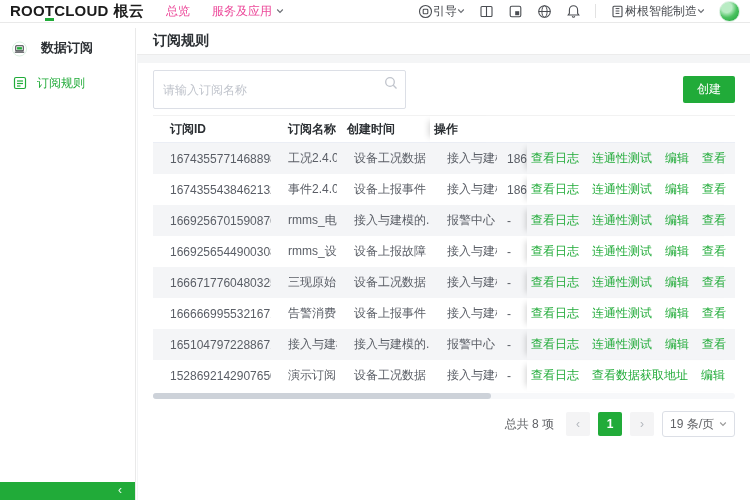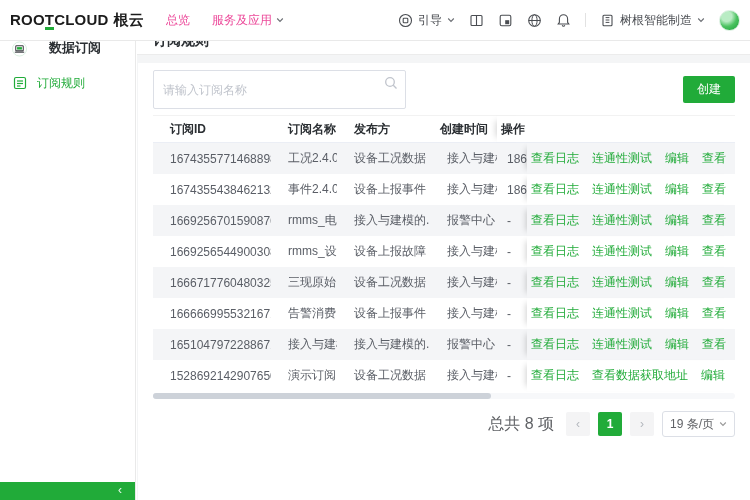--- a/index.html
+++ b/index.html
@@ -1,42 +1,42 @@
 <!DOCTYPE html>
 <html><head>
 <meta charset="utf-8">
 <style>
   * { box-sizing: border-box; margin: 0; padding: 0; }
   html,body { width:750px; height:500px; overflow:hidden;
     font-family:"Liberation Sans","DejaVu Sans",sans-serif; background:#fff; }
 
   
-  .topbar { position:absolute; top:0; left:0; width:750px; height:41px;
+  .topbar { position:absolute; top:0; left:0; width:750px; height:23px;
     background:#fff; border-bottom:1px solid #e9e9e9; display:flex;
     align-items:center; padding:0 10px; z-index:30; }
   .logo { display:flex; align-items:baseline; font-weight:800; font-size:15px;
     color:#1b1b1b; letter-spacing:.2px; white-space:nowrap; }
   .logo .u-t { border-bottom:3px solid #21ab39; line-height:1; }
   .logo .cn { margin-left:5px; font-size:15px; }
   .nav-item { font-size:12px; color:#ec4899; margin-left:22px; display:flex;
     align-items:center; gap:4px; cursor:pointer; }
   .tb-right { margin-left:auto; display:flex; align-items:center; gap:14px;
     color:#4a4d52; font-size:12px; }
-  .tb-group { display:flex; align-items:center; gap:5px; cursor:pointer;text-align:right; }
+  .tb-group { display:flex; align-items:center; cursor:pointer;text-align:right; }
   .tb-icon { width:15px; height:15px; display:inline-flex; }
   .tb-divider { width:1px; height:14px; background:#e2e2e2; }
   .avatar { width:21px; height:21px; border-radius:50%;
     background:radial-gradient(circle at 35% 28%, #b9ecc4 0 28%, #4cc261 55%, #17a035 100%);
     border:1px solid #d9efe0; }
   .caret { width:8px; height:8px; display:inline-flex; }
 
   
   .sidebar { position:absolute; top:28px; left:0; width:136px; height:472px;
     background:#fff; border-right:1px solid #e9e9e9; z-index:20; }
-  .sb-header { display:flex; align-items:center; gap:22px; padding:11px 12px 9px 12px;
+  .sb-header { display:flex; align-items:center; gap:14px; padding:11px 12px 9px 12px;
     font-size:13px; font-weight:bold; color:#2b2f33; }
   .sb-item { display:flex; align-items:center; gap:9px; padding:9px 12px 9px 13px;
     font-size:12px; color:#21ab39; cursor:pointer; }
   .sb-collapse { position:absolute; bottom:0; left:0; width:100%; height:18px;
     background:#21ab39; color:#eafbee; font-size:12px; line-height:17px;
     text-align:right; padding-right:13px; cursor:pointer; }
 
   
   .main { position:absolute; top:28px; left:137px; width:613px; height:472px;
     background:#f4f5f6; }
@@ -74,21 +74,21 @@
 
   
   .hscroll { height:6px; background:#f7f8fa; border-radius:3px; margin-top:2px;
     position:relative; }
   .hscroll-thumb { position:absolute; left:0; top:0; height:6px; width:58%;
     background:#cdd2d9; border-radius:3px; cursor:pointer; }
 
   
   .pager { display:flex; align-items:center; justify-content:flex-end; gap:8px;
     margin-top:12px; }
-  .pager-total { font-size:16px; color:#606266; margin-right:4px; }
+  .pager-total { font-size:12px; color:#606266; margin-right:4px; }
   .pg-btn { width:24px; height:24px; background:#f4f4f5; color:#b3b7bd;
     border-radius:2px; display:flex; align-items:center; justify-content:center;
     font-size:12px; cursor:pointer; }
   .pg-btn.active { background:#21ab39; color:#fff; font-weight:bold; }
   .pg-size { height:26px; border:1px solid #dcdfe6; border-radius:3px;
     background:#fff; display:flex; align-items:center; gap:5px; padding:0 7px;
     font-size:12px; color:#606266; cursor:pointer; }
 
   svg { display:block; }
 </style>
@@ -220,21 +220,20 @@
             </svg>
         </span>
       </div>
       <button class="btn-create">创建</button>
     </div>
 
     <div class="table">
       <div class="thead">
         <div class="cell">订阅ID</div>
         <div class="cell">订阅名称</div>
-        <div class="cell">发布方</div>
         <div class="cell col-created">创建时间</div>
         <div class="cell col-ops">操作</div>
       </div>
       <div id="tbody">
           <div class="trow odd">
             <div class="cell ">1674355771468898305</div>
             <div class="cell ">工况2.4.0</div>
             <div class="cell ">设备工况数据</div>
             <div class="cell ">接入与建模</div>
             <div class="cell col-created">186</div>

